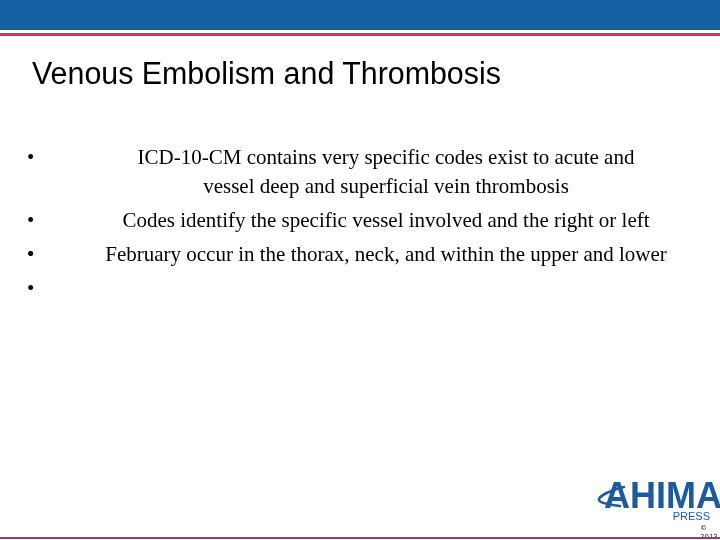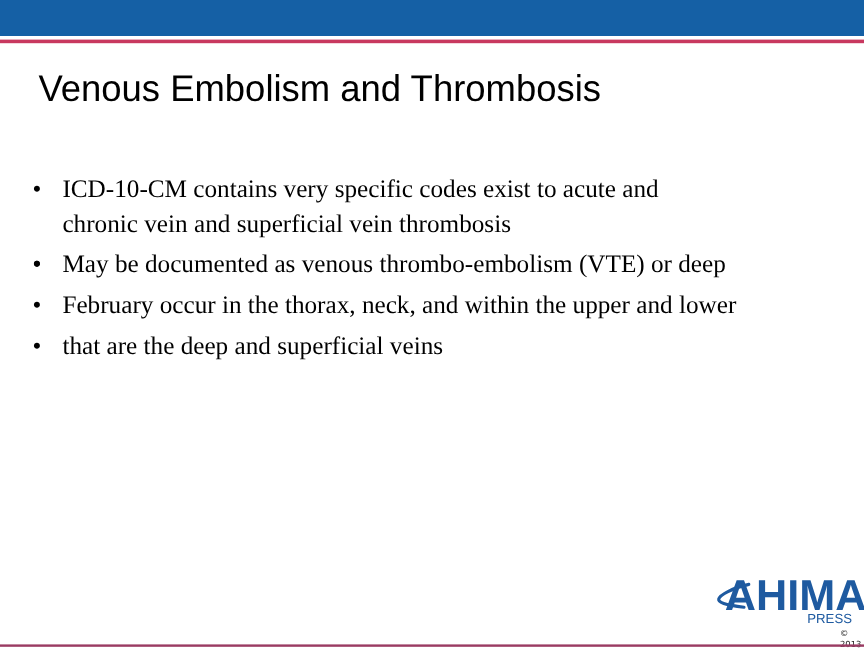--- a/index.html
+++ b/index.html
@@ -33,21 +33,21 @@
       font-family: "Liberation Serif", serif;
       font-size: 21px; line-height: 29px; color: #000000;
     }
     .bullet-item {
       position: relative; padding-left: 52px; margin-bottom: 5px;
       white-space: nowrap;
     }
     .bullet-dot {
       position: absolute; left: 27px; top: 0;
     }
-    .bullet-line { display: block; }
+    .bullet-line { display: block; text-align: center; }
     .logo {
       position: absolute; left: 596px; top: 480px; width: 118px; height: 40px;
     }
     .logo-text {
       position: absolute; left: 8px; top: 0;
       font-family: "Liberation Sans", sans-serif;
       font-size: 36px; line-height: 32px; color: #1e5aa0;
       letter-spacing: 0px;
       font-weight: bold;
     }
@@ -75,36 +75,35 @@
 <div class="top-bar"></div>
 <div class="top-stripe-white"></div>
 <div class="top-stripe-red"></div>
 
 <h1 class="title">Venous Embolism and Thrombosis</h1>
 
 <ul class="bullets">
   <li class="bullet-item">
     <span class="bullet-dot">•</span>
     <span class="bullet-line">ICD-10-CM contains very specific codes exist to acute and</span>
-    <span class="bullet-line">chronic vein and superficial vein thrombosis</span>
+    <span class="bullet-line">vessel deep and superficial vein thrombosis</span>
   </li>
   <li class="bullet-item">
     <span class="bullet-dot">•</span>
+    <span class="bullet-line">Codes identify the specific vessel involved and the right or left</span>
   </li>
   <li class="bullet-item">
     <span class="bullet-dot">•</span>
-    <span class="bullet-line">May be documented as venous thrombo-embolism (VTE) or deep</span>
   </li>
   <li class="bullet-item">
     <span class="bullet-dot">•</span>
     <span class="bullet-line">February occur in the thorax, neck, and within the upper and lower</span>
   </li>
   <li class="bullet-item">
     <span class="bullet-dot">•</span>
-    <span class="bullet-line">that are the deep and superficial veins</span>
   </li>
 </ul>
 
 <div class="logo">
   <svg class="logo-swoosh" width="30" height="24" viewBox="0 0 30 24">
     <path d="M28 3 C 14 6, 4 12, 3 15 C 2 18, 8 20, 24 22" fill="none" stroke="#1e5aa0" stroke-width="2.6" stroke-linecap="round"></path>
   </svg>
   <span class="logo-text">AHIMA</span>
   <span class="logo-press">PRESS</span>
 </div>

